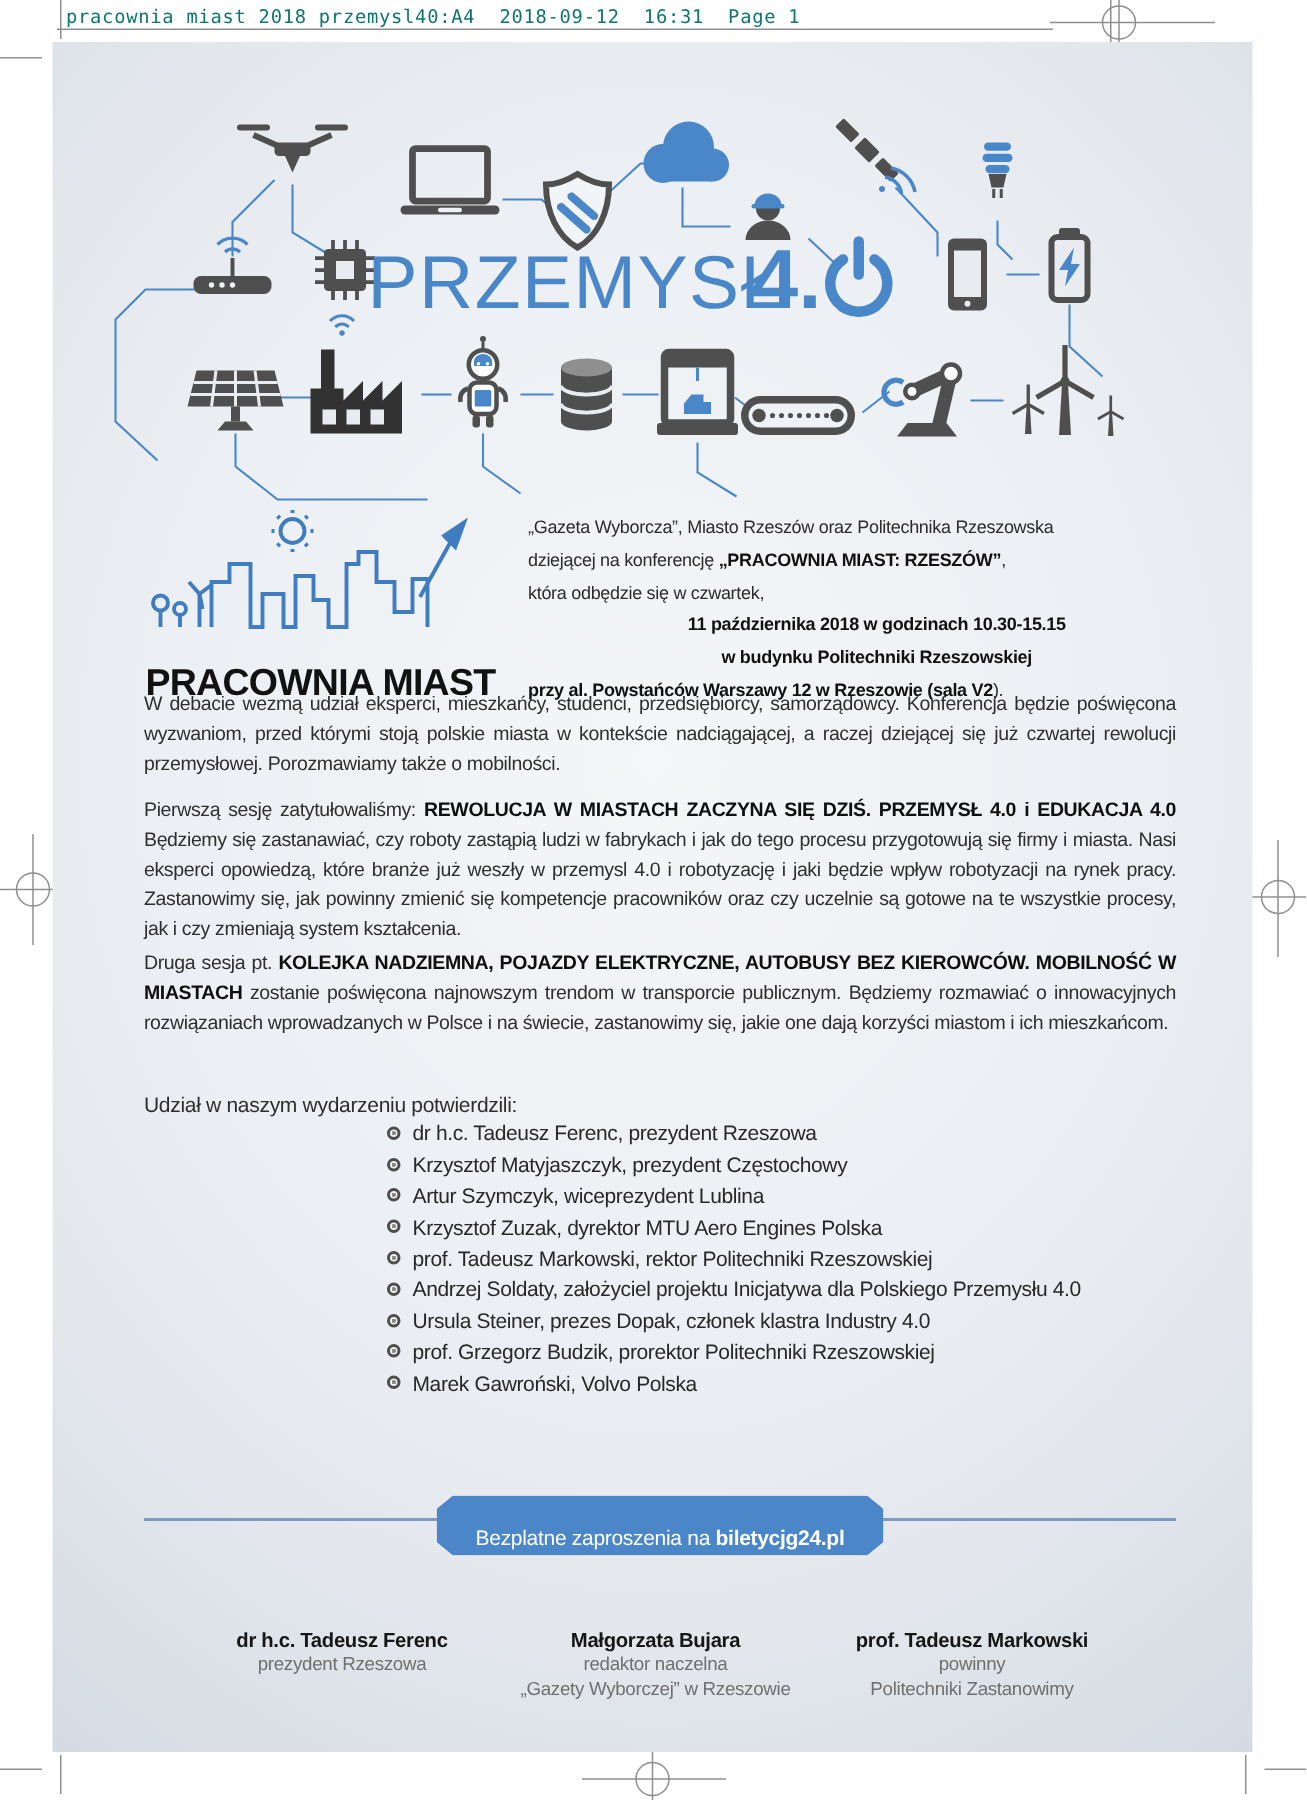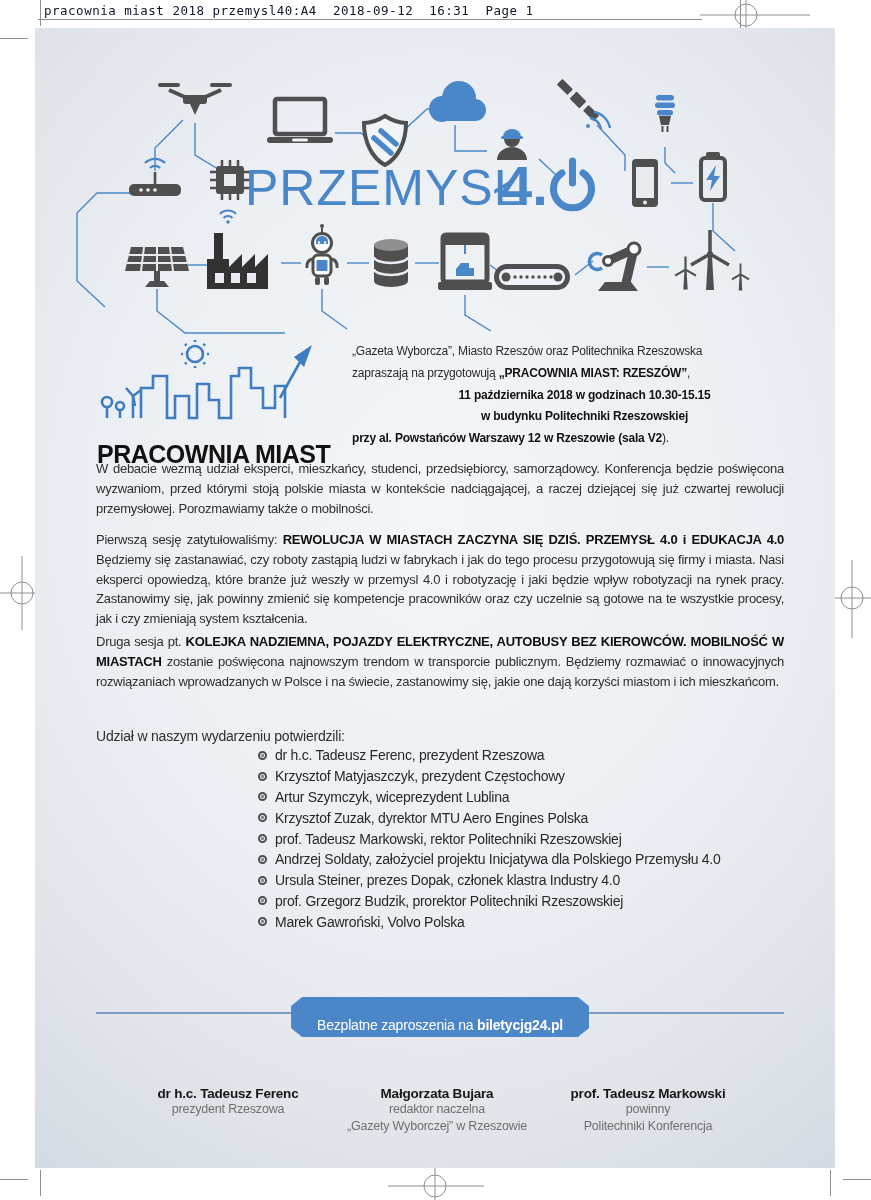--- a/index.html
+++ b/index.html
@@ -3,21 +3,21 @@
 <meta charset="utf-8">
 <style>
   html,body{margin:0;padding:0;}
   body{width:871px;height:1200px;background:#fff;position:relative;overflow:hidden;
        font-family:"Liberation Sans",sans-serif;}
   .mark{position:absolute;background:#8f8f8f;}
   .regmark{position:absolute;}
   .regmark line,.regmark circle{stroke:#8f8f8f;stroke-width:1;fill:none;}
 
   .print-header{position:absolute;left:44px;top:3px;font-family:"DejaVu Sans Mono",monospace;
-       font-size:12.5px;color:#0f172a;letter-spacing:.5px;white-space:pre;}
+       font-size:12.5px;color:#0f766e;letter-spacing:.5px;white-space:pre;}
   .rule-top{position:absolute;left:38px;top:19px;width:664px;height:1px;background:#8f8f8f;}
 
   .poster{position:absolute;left:35px;top:28px;width:800px;height:1140px;
        background:radial-gradient(ellipse 115% 95% at 50% 42%,
          #f4f6f8 0%,#ecEFf3 35%,#e3e7ec 55%,#d2d9e1 78%,#b3bdcb 100%);}
 
   .hero{position:absolute;left:0;top:25px;}
   .hero .t-main{font-family:"Liberation Sans",sans-serif;fill:#4a87c9;letter-spacing:1px;}
   .hero .t-num{font-family:"Liberation Sans",sans-serif;fill:#4a87c9;font-weight:bold;}
 
@@ -307,21 +307,22 @@
         <path d="M98,2 v-2 M98,26 v2 M86,14 h-2 M110,14 h2 M89.5,5.5 l-1.5,-1.5 M106.5,22.5 l1.5,1.5 M89.5,22.5 l-1.5,1.5 M106.5,5.5 l1.5,-1.5"></path>
         <path d="M183,58 L203,22"></path>
       </g>
       <polygon points="197,17 215,5 207,27" fill="#3f7dc0"></polygon>
     </svg>
     <div class="city-title">PRACOWNIA MIAST</div>
   </div>
 
   <div class="invite">
     <div>„Gazeta Wyborcza”, Miasto Rzeszów oraz Politechnika Rzeszowska</div>
-    <div><span>zapraszają na przygotowują </span><b>„PRACOWNIA MIAST: RZESZÓW”</b><span>,</span></div>
+    <div><span>dziejącej na konferencję </span><b>„PRACOWNIA MIAST: RZESZÓW”</b><span>,</span></div>
+    <div>która odbędzie się w czwartek,</div>
     <div class="b">11 października 2018 w godzinach 10.30-15.15</div>
     <div class="b">w budynku Politechniki Rzeszowskiej</div>
     <div><b>przy al. Powstańców Warszawy 12 w Rzeszowie (sala V2</b><span>).</span></div>
   </div>
 
   <p class="para p1">W debacie wezmą udział eksperci, mieszkańcy, studenci, przedsiębiorcy, samorządowcy. Konferencja będzie poświęcona wyzwaniom, przed którymi stoją polskie miasta w kontekście nadciągającej, a raczej dziejącej się już czwartej rewolucji przemysłowej. Porozmawiamy także o mobilności.</p>
   <p class="para p2"><span>Pierwszą sesję zatytułowaliśmy: </span><b>REWOLUCJA W MIASTACH ZACZYNA SIĘ DZIŚ. PRZEMYSŁ 4.0 i EDUKACJA 4.0</b><span> Będziemy się zastanawiać, czy roboty zastąpią ludzi w fabrykach i jak do tego procesu przygotowują się firmy i miasta. Nasi eksperci opowiedzą, które branże już weszły w przemysl 4.0 i robotyzację i jaki będzie wpływ robotyzacji na rynek pracy. Zastanowimy się, jak powinny zmienić się kompetencje pracowników oraz czy uczelnie są gotowe na te wszystkie procesy, jak i czy zmieniają system kształcenia.</span></p>
   <p class="para p3"><span>Druga sesja pt. </span><b>KOLEJKA NADZIEMNA, POJAZDY ELEKTRYCZNE, AUTOBUSY BEZ KIEROWCÓW. MOBILNOŚĆ W MIASTACH</b><span> zostanie poświęcona najnowszym trendom w transporcie publicznym. Będziemy rozmawiać o innowacyjnych rozwiązaniach wprowadzanych w Polsce i na świecie, zastanowimy się, jakie one dają korzyści miastom i ich mieszkańcom.</span></p>
 
   <div class="confirmed-heading">Udział w naszym wydarzeniu potwierdzili:</div>
@@ -376,17 +377,17 @@
       <div class="sig-role"></div>
     </div>
     <div class="sig sig-2">
       <div class="sig-name">Małgorzata Bujara</div>
       <div class="sig-role">redaktor naczelna</div>
       <div class="sig-role">„Gazety Wyborczej” w Rzeszowie</div>
     </div>
     <div class="sig sig-3">
       <div class="sig-name">prof. Tadeusz Markowski</div>
       <div class="sig-role">powinny</div>
-      <div class="sig-role">Politechniki Konferencja</div>
+      <div class="sig-role">Politechniki Zastanowimy</div>
     </div>
   </div>
 
 </div>
 
 </body></html>

